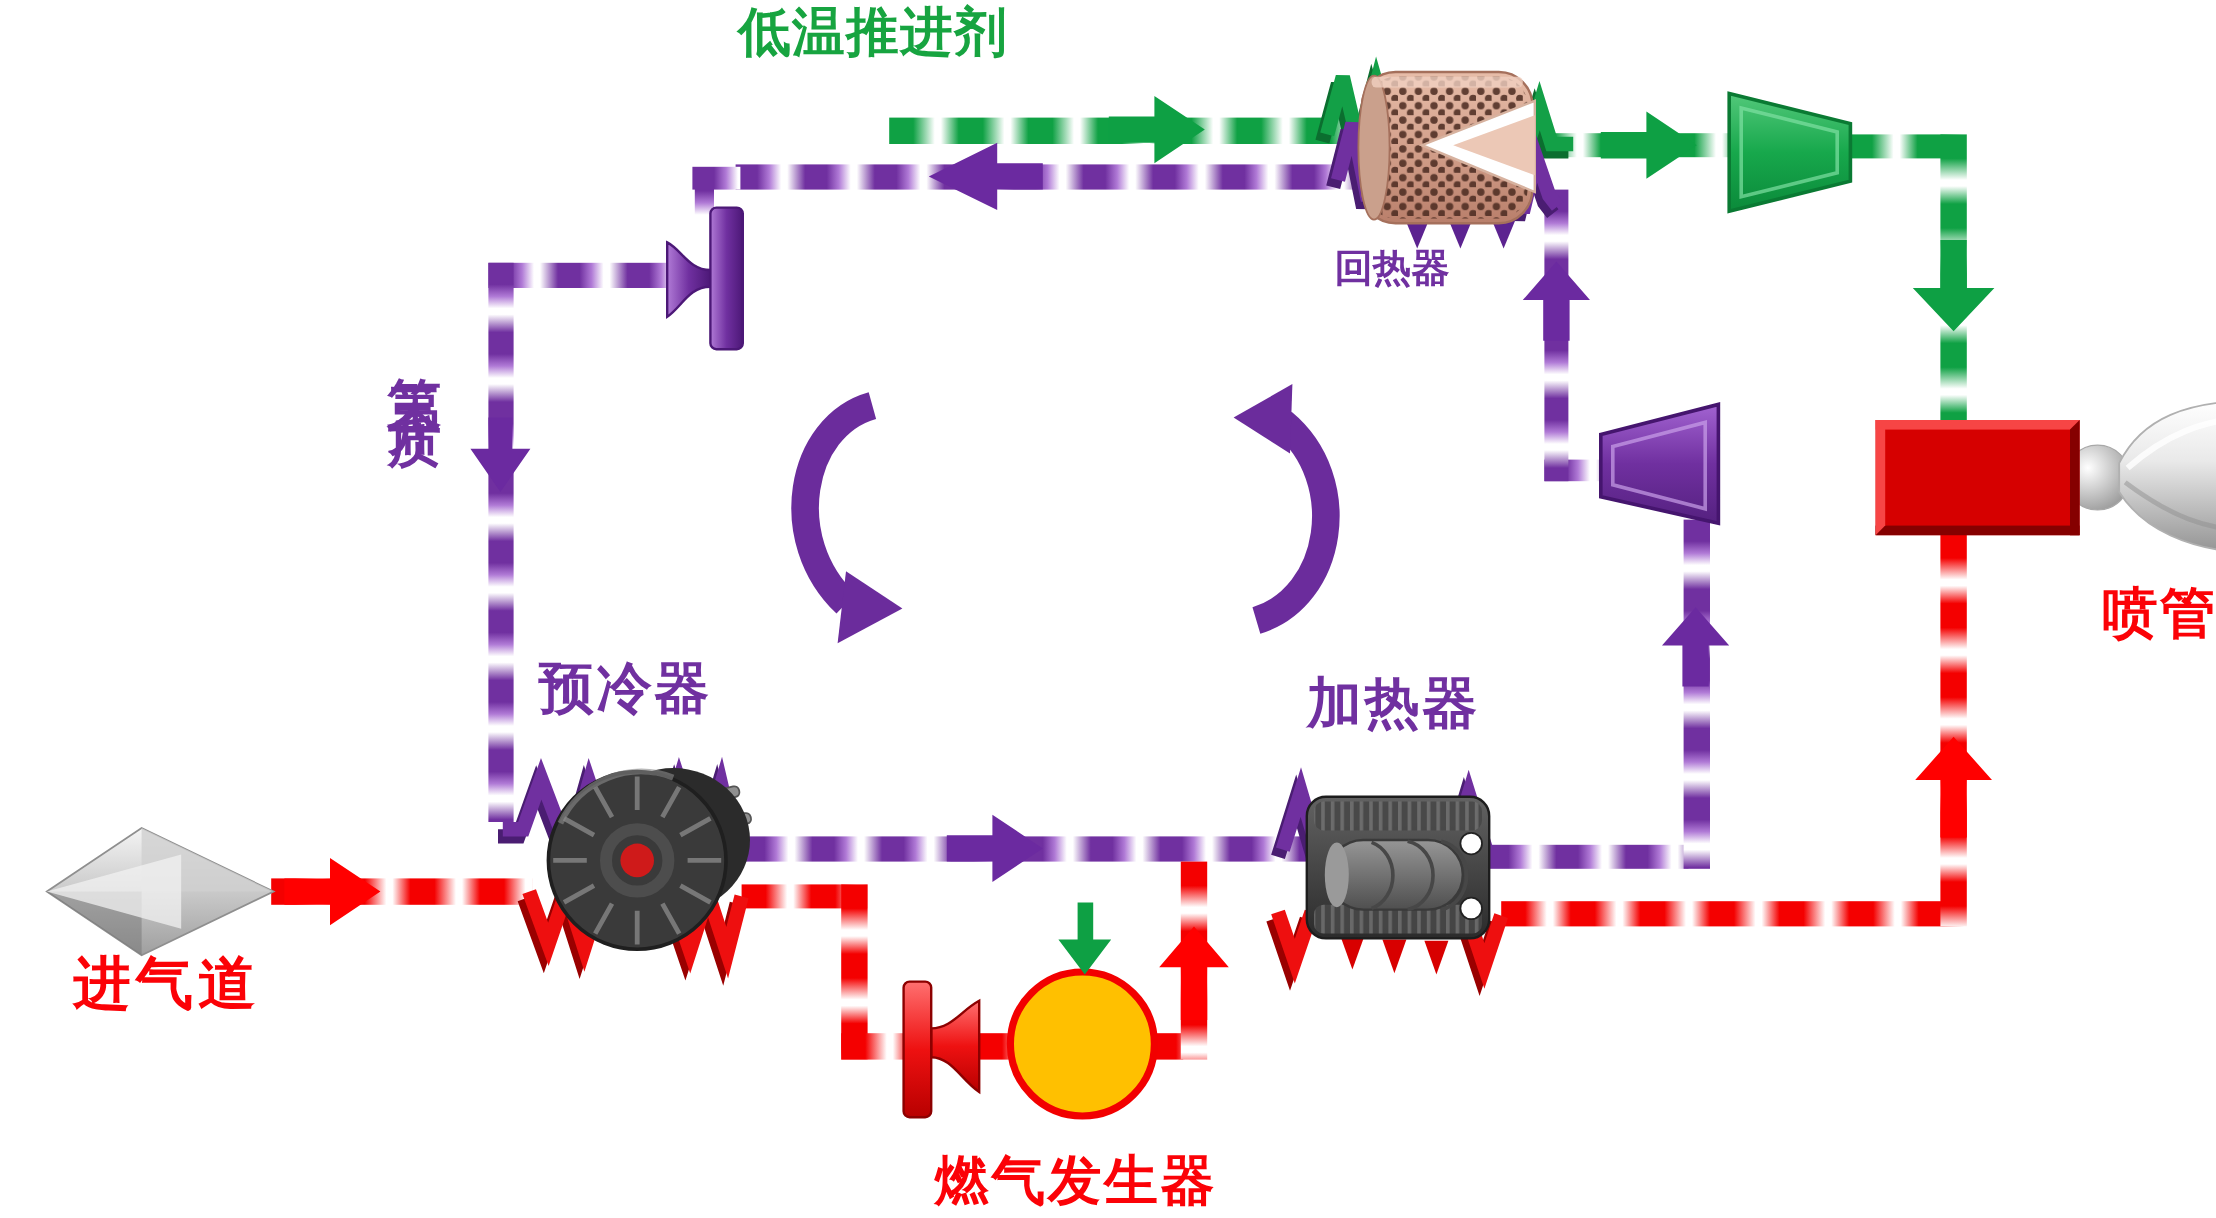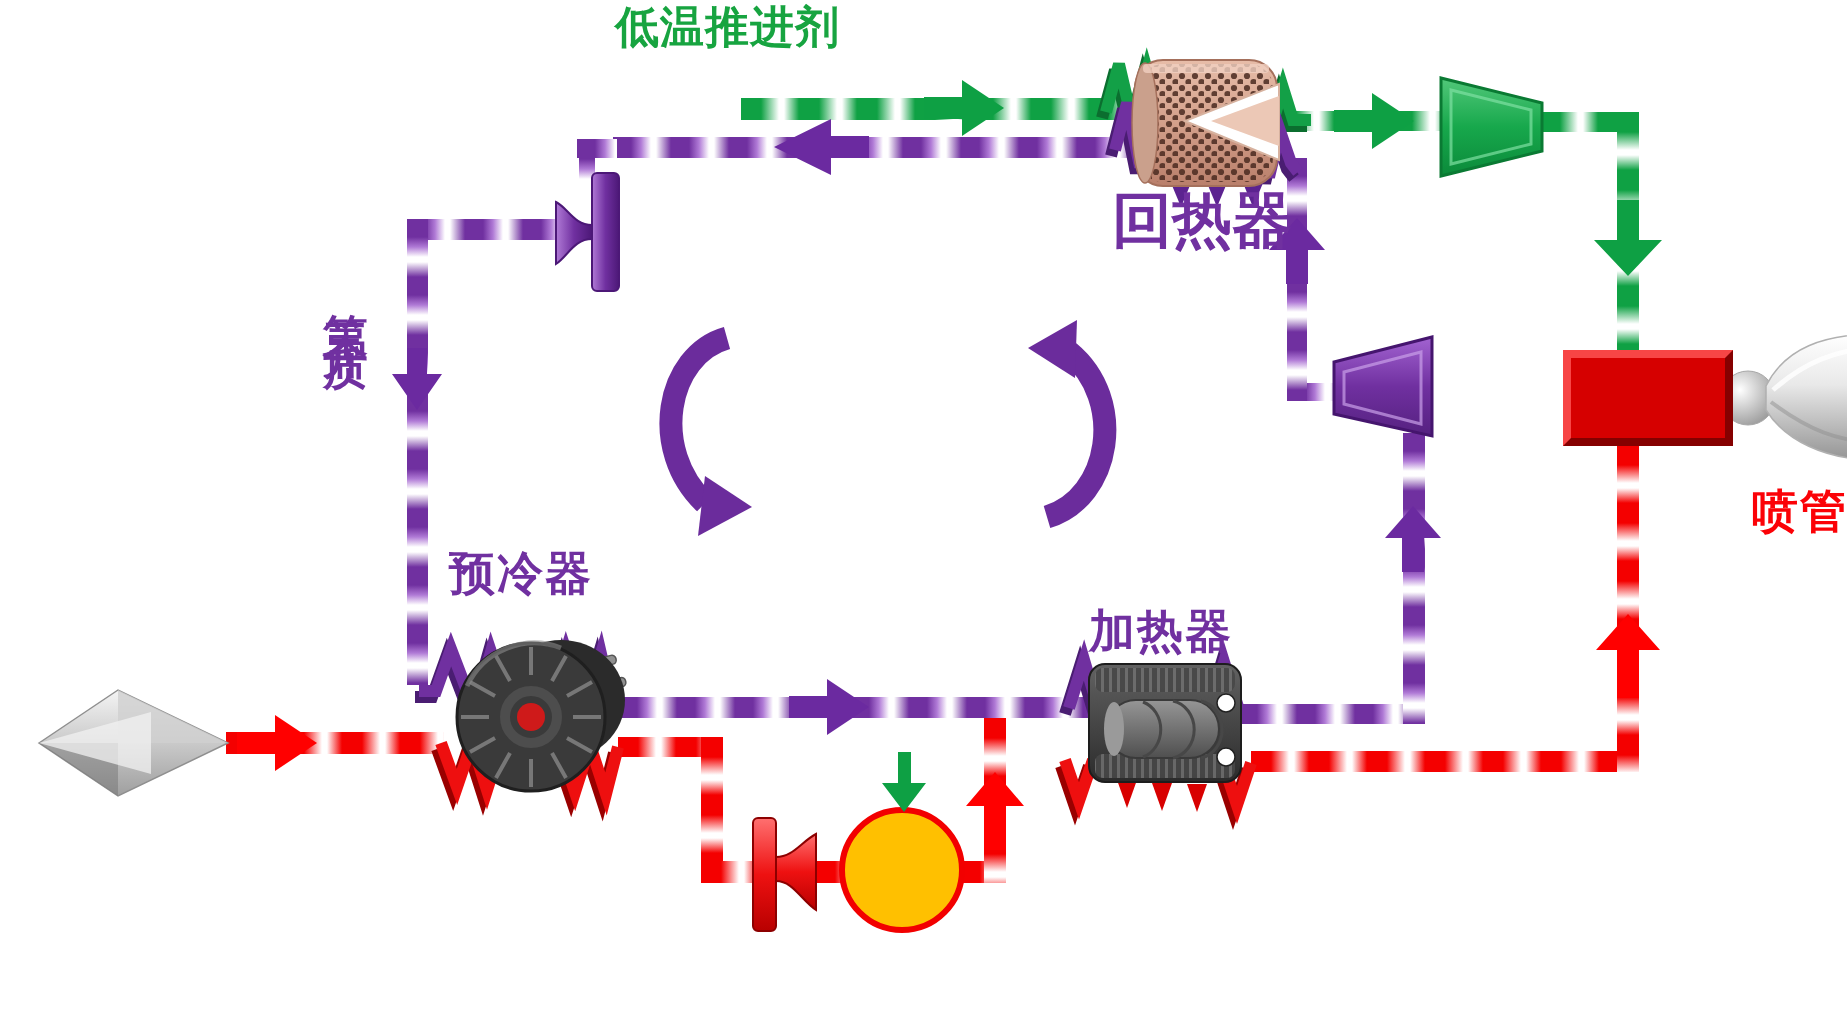--- a/index.html
+++ b/index.html
@@ -241,19 +241,21 @@
     <polygon points="1392,506 1420,538 1403,538 1403,572 1381,572 1381,538 1364,538" fill="#6b2aa0"></polygon>
     <polygon points="1276,218 1304,250 1287,250 1287,284 1265,284 1265,250 1248,250" fill="#6b2aa0"></polygon>
     <polygon points="216,732 254,732 254,715 296,743 254,771 254,754 216,754" fill="#ff0000"></polygon>
     <polygon points="974,772 1003,806 985,806 985,850 963,850 963,806 945,806" fill="#ff0000"></polygon>
     <polygon points="1607,614 1639,650 1618,650 1618,698 1596,698 1596,650 1575,650" fill="#ff0000"></polygon>
   </svg>
 
   <div class="redbox"></div>
 
   <div class="lbl lbl-green" style="left:594px;top:5px;font-size:44px;letter-spacing:1px;">低温推进剂</div>
-  <div class="lbl lbl-purple" style="left:1091px;top:190px;font-size:60px;">回热器</div>
+  <div class="lbl lbl-purple" style="left:1091px;top:207px;font-size:32px;">回热器</div>
   <div class="lbl lbl-purple vert" style="left:300px;top:278px;font-size:45px;height:240px;">第三介质</div>
   <div class="lbl lbl-purple" style="left:428px;top:550px;font-size:46px;letter-spacing:2px;">预冷器</div>
-  <div class="lbl lbl-purple" style="left:1068px;top:608px;font-size:46px;letter-spacing:2px;">加热器</div>
+  <div class="lbl lbl-purple" style="left:1068px;top:563px;font-size:46px;letter-spacing:2px;">加热器</div>
+  <div class="lbl lbl-red" style="left:40px;top:796px;font-size:48px;letter-spacing:4px;">进气道</div>
+  <div class="lbl lbl-red" style="left:758px;top:961px;font-size:45px;letter-spacing:2px;">燃气发生器</div>
   <div class="lbl lbl-red" style="left:1731px;top:488px;font-size:46px;letter-spacing:2px;">喷管</div>
 
 </div>
 
 </body></html>

